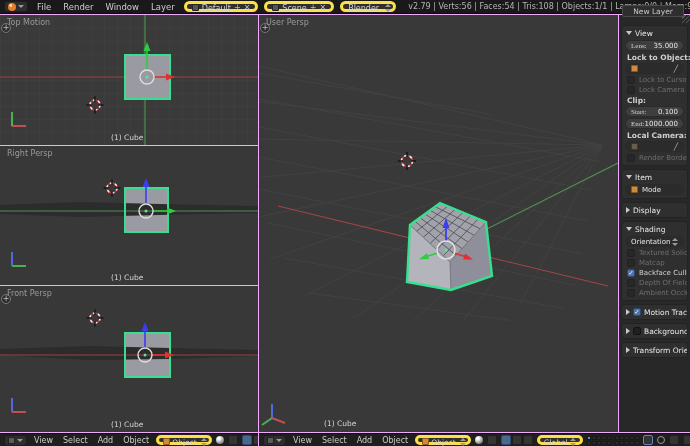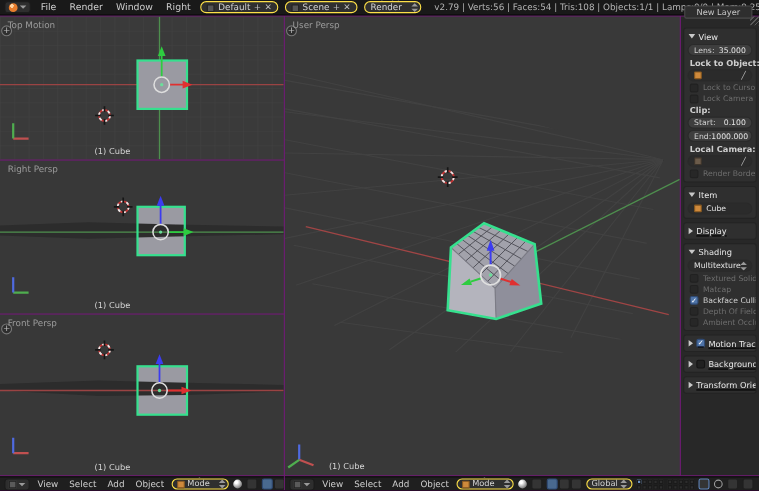--- a/index.html
+++ b/index.html
@@ -1,63 +1,63 @@
 <!DOCTYPE html>
 <html><head>
 <meta charset="utf-8">
 <style>
   html,body{margin:0;padding:0;background:#000;}
-  #app{position:relative;width:690px;height:446px;background:#701a75;font-family:"DejaVu Sans",sans-serif;overflow:hidden;
+  #app{position:relative;width:690px;height:446px;background:#f0abfc;font-family:"DejaVu Sans",sans-serif;overflow:hidden;
        -webkit-font-smoothing:antialiased;}
   #app *{box-sizing:border-box;}
 
   
   #info-header{position:absolute;left:0;top:0;width:690px;height:14px;background:#191919;
     display:flex;align-items:center;gap:6px;padding:0 4px;font-size:8.5px;color:#c9c9c9;overflow:hidden;border-bottom:1px solid #0c0c0c;}
   .menu{padding:0 3px;color:#cdcdcd;}
   .ed-btn{display:flex;align-items:center;gap:2px;background:#2e2e2e;border:1px solid #1c1c1c;border-radius:3px;height:11px;padding:0 3px;}
   .blender-logo{width:8px;height:8px;border-radius:50%;background:radial-gradient(circle at 35% 30%,#ffd2a0 0 20%,#e87d2c 21% 75%,#9c4f14 100%);}
   .carat{width:0;height:0;border-left:3px solid transparent;border-right:3px solid transparent;border-top:3px solid #9a9a9a;}
-  .dd{display:flex;align-items:flex-end;gap:3px;background:#2f2f2f;border:1px solid #fde047;border-radius:7px;height:11px;padding:0 5px;font-size:8px;color:#d2d2d2;}
+  .dd{display:flex;align-items:flex-start;gap:3px;background:#2f2f2f;border:3px solid #fde047;border-radius:7px;height:11px;padding:0 5px;font-size:8px;color:#d2d2d2;}
   .dd .mini-ic{width:7px;height:7px;background:#555;border:1px solid #222;border-radius:1px;}
   .dd .xbtn,.dd .plusbtn{color:#bdbdbd;font-size:8px;line-height:1;}
   .updn{display:inline-block;width:6px;height:8px;position:relative;}
   .updn::before{content:"";position:absolute;left:0;top:0;border-left:3px solid transparent;border-right:3px solid transparent;border-bottom:3px solid #9a9a9a;}
   .updn::after{content:"";position:absolute;left:0;bottom:0;border-left:3px solid transparent;border-right:3px solid transparent;border-top:3px solid #9a9a9a;}
   #stats{color:#b4b4b4;font-size:8px;white-space:nowrap;}
 
   #new-layer-btn{position:absolute;right:6px;top:5px;width:62px;height:12px;z-index:30;background:#2e2e2e;border:1px solid #4a4a4a;
     border-radius:2px;color:#c6c6c6;font-size:7.5px;display:flex;align-items:center;justify-content:center;}
   #corner-grip{position:absolute;right:0;top:15px;width:8px;height:8px;z-index:29;
     background:repeating-linear-gradient(135deg,transparent 0 2px,#5a5a5a 2px 3px);}
 
   
   .viewport{position:absolute;overflow:hidden;}
   #vp-top{left:0;top:15px;width:258px;height:130px;background:#3a3a3a;}
   #vp-right{left:0;top:146px;width:258px;height:139px;background:#383838;}
   #vp-front{left:0;top:286px;width:258px;height:146px;background:#383838;}
   #vp-user{left:259px;top:15px;width:359px;height:417px;background:#393939;}
   .vp-label{position:absolute;left:7px;top:3px;font-size:8px;color:#9a9a9a;z-index:5;}
-  .obj-label{position:absolute;font-size:7.5px;color:#d4d4d4;z-index:5;}
+  .obj-label{position:absolute;font-size:7.5px;color:#d4d4d4;z-index:5;margin-left:25px;}
   .plus-tab{position:absolute;left:1px;top:8px;width:10px;height:10px;border:1px solid #777;border-radius:50%;
     color:#c0c0c0;font-size:8px;line-height:8px;text-align:center;z-index:5;background:rgba(40,40,40,.6);}
   .viewport svg{position:absolute;left:0;top:0;}
 
   
   #n-panel{position:absolute;left:619px;top:15px;width:71px;height:417px;background:#282828;padding:10px 2px 2px 2px;overflow:hidden;}
   .np-panel{background:#2f2f2f;border:1px solid #232323;border-radius:3px;margin:0 0 3px 0;padding:1px 0 2px 0;}
-  .np-panel.collapsed{padding:1px 0;text-decoration:underline;}
+  .np-panel.collapsed{padding:1px 0;}
   .ph{display:flex;align-items:center;gap:3px;height:12px;padding:0 4px;font-size:7.5px;color:#e8e8e8;white-space:nowrap;overflow:hidden;}
   .tri{width:0;height:0;flex:none;}
   .tri.down{border-left:3.5px solid transparent;border-right:3.5px solid transparent;border-top:4px solid #c8c8c8;}
   .tri.right{border-top:3.5px solid transparent;border-bottom:3.5px solid transparent;border-left:4px solid #c8c8c8;}
   .np-label{font-size:7.5px;color:#cfcfcf;padding:1px 5px;height:10px;white-space:nowrap;font-weight:bold;}
   .np-field{display:flex;align-items:center;height:11px;margin:1px 3px;padding:0 5px;background:#3e3e3e;
     border:1px solid #2a2a2a;border-radius:6px;font-size:7px;color:#e6e6e6;white-space:nowrap;overflow:hidden;}
-  .np-field .fl{color:#d2d2d2;}
+  .np-field .fl{color:#d2d2d2;font-family:Liberation Serif, serif;}
   .np-field .fv{margin-left:auto;}
   .np-field.dark{background:#2b2b2b;}
   .cubeic{width:7px;height:7px;background:#cf8a3c;border:1px solid #8a5a20;border-radius:1px;flex:none;}
   .camic{width:7px;height:7px;background:#6b5b4a;border:1px solid #3e352b;border-radius:1px;flex:none;}
   .eyedrop{margin-left:auto;color:#bdbdbd;font-size:7px;}
   .cb{width:8px;height:8px;background:#202020;border:1px solid #141414;border-radius:2px;display:inline-flex;
     align-items:center;justify-content:center;flex:none;}
   .cb i{font-style:normal;font-size:6.5px;line-height:1;color:#fff;}
   .cb.on{background:#4f74a8;border-color:#2f4a74;}
   .np-check{display:flex;align-items:center;gap:4px;height:10px;padding:0 5px;font-size:7px;color:#d2d2d2;white-space:nowrap;overflow:hidden;}
@@ -87,21 +87,21 @@
 <div id="app">
 
   <div id="info-header">
     <span class="ed-btn">
       <span class="blender-logo"></span>
       <span class="carat"></span>
     </span>
     <span class="menu">File</span>
     <span class="menu">Render</span>
     <span class="menu">Window</span>
-    <span class="menu">Right</span>
+    <span class="menu">Layer</span>
     <span class="dd">
       <span class="mini-ic"></span>
       <span>Default</span>
       <span class="plusbtn">+</span>
       <span class="xbtn">✕</span>
     </span>
     <span class="dd">
       <span class="mini-ic"></span>
       <span>Scene</span>
       <span class="plusbtn">+</span>
@@ -348,38 +348,38 @@
     </div>
 
 
     <div class="np-panel">
       <div class="ph">
         <span class="tri down"></span>
         <span>Item</span>
       </div>
       <div class="np-field dark">
         <span class="cubeic"></span>
-        <span style="margin-left:4px;">Cube</span>
+        <span style="margin-left:4px;">Mode</span>
       </div>
     </div>
 
     <div class="np-panel collapsed">
       <div class="ph">
         <span class="tri right"></span>
         <span>Display</span>
       </div>
     </div>
 
     <div class="np-panel">
       <div class="ph">
         <span class="tri down"></span>
         <span>Shading</span>
       </div>
       <div class="np-field dark">
-        <span>Multitexture</span>
+        <span>Orientation</span>
         <span class="updn" style="margin-left:auto;"></span>
       </div>
       <div class="np-check dim">
         <span class="cb"></span>
         <span>Textured Solid</span>
       </div>
       <div class="np-check dim">
         <span class="cb"></span>
         <span>Matcap</span>
       </div>

